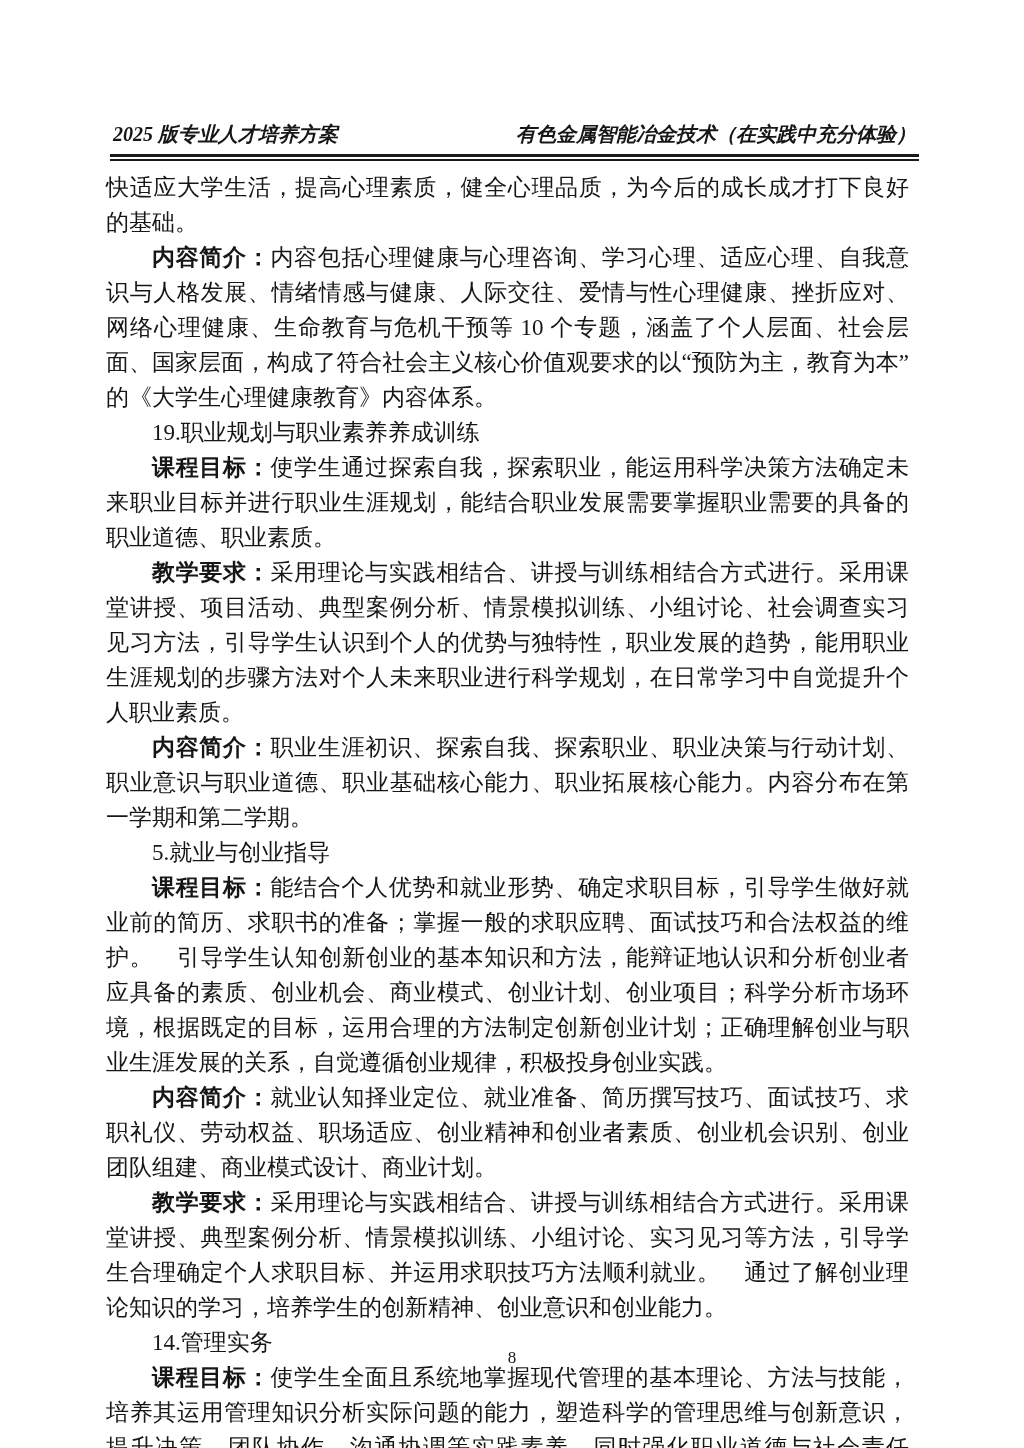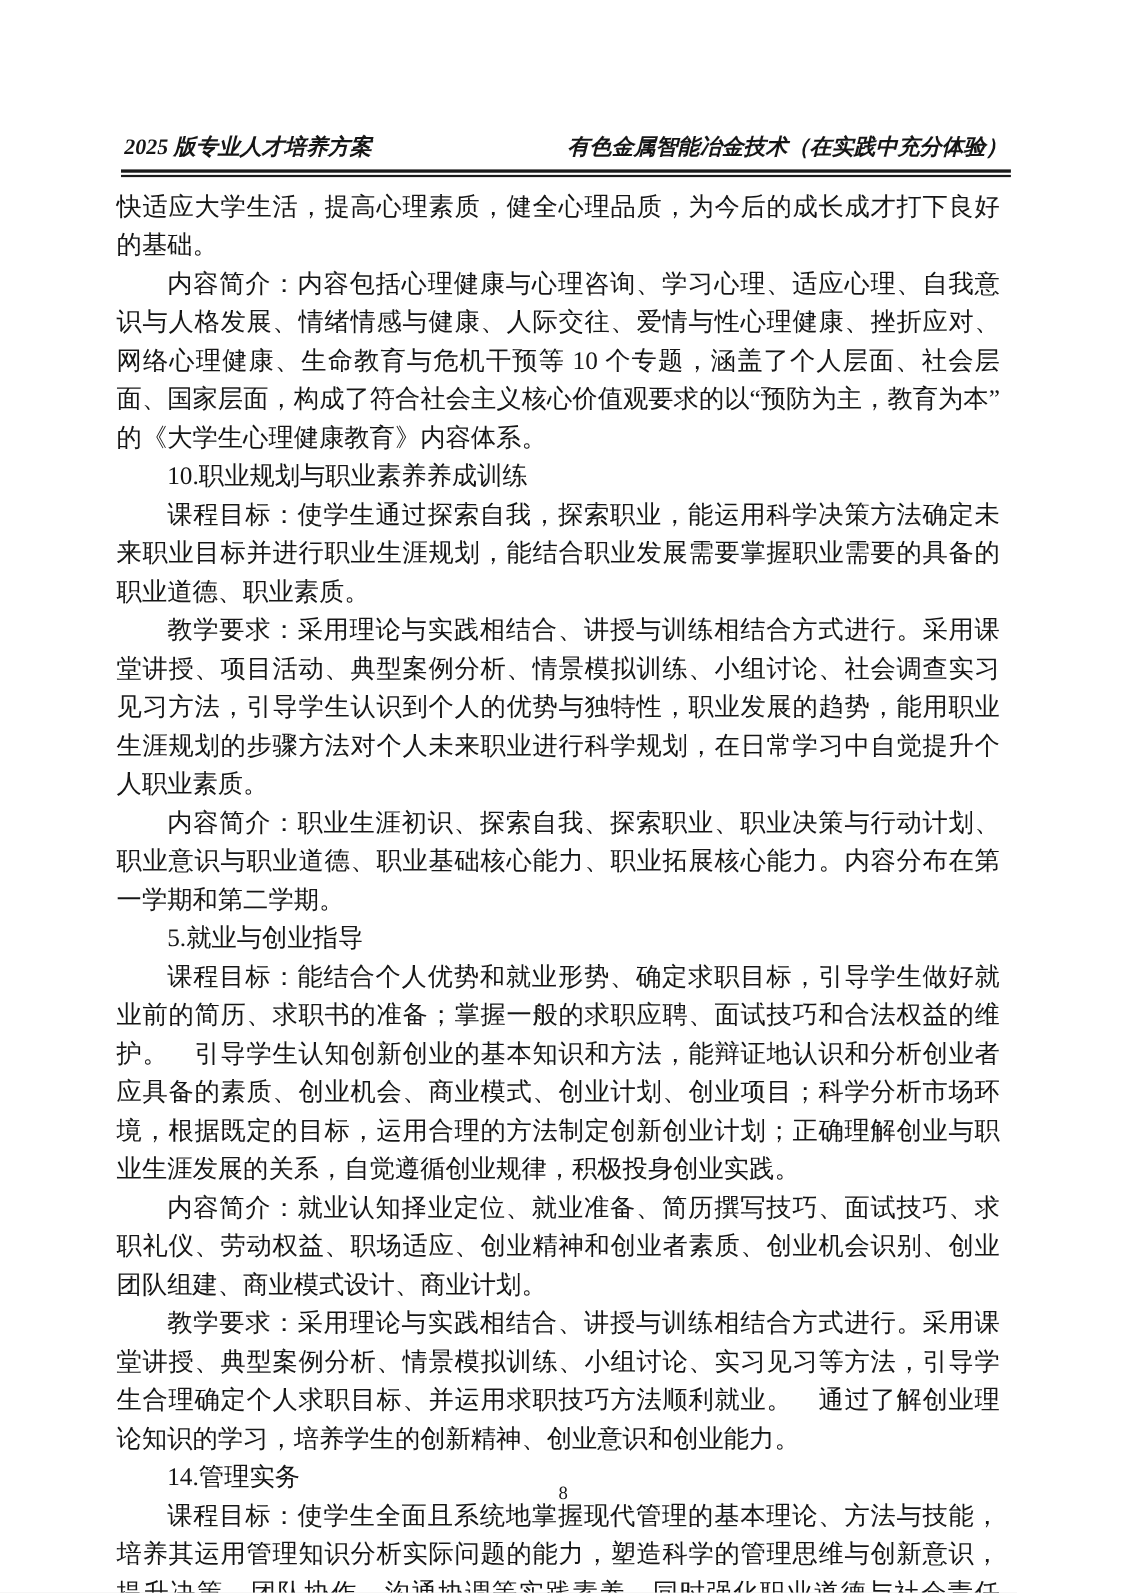--- a/index.html
+++ b/index.html
@@ -45,21 +45,21 @@
     width: 803px;
     font-size: 23px;
     line-height: 35px;
     text-align: justify;
     text-justify: inter-character;
   }
   .para { margin: 0; text-indent: 2em; }
   .para.noindent { text-indent: 0; }
   .plabel {
     font-family: "Liberation Sans", "DejaVu Sans", sans-serif;
-    font-weight: normal;
+    font-weight: bold;
   }
   .footer {
     position: absolute;
     left: 0;
     top: 1346px;
     width: 100%;
     text-align: center;
     font-size: 17px;
     line-height: 24px;
   }
@@ -69,21 +69,21 @@
 
 <div class="page">
   <div class="header">
     <span>2025 版专业人才培养方案</span>
     <span>有色金属智能冶金技术（在实践中充分体验）</span>
   </div>
   <div class="header-rule"></div>
   <div class="doc-body" id="doc-body">
       <p class="para noindent">快适应大学生活，提高心理素质，健全心理品质，为今后的成长成才打下良好的基础。</p>
       <p class="para"><span class="plabel">内容简介：</span>内容包括心理健康与心理咨询、学习心理、适应心理、自我意识与人格发展、情绪情感与健康、人际交往、爱情与性心理健康、挫折应对、网络心理健康、生命教育与危机干预等 10 个专题，涵盖了个人层面、社会层面、国家层面，构成了符合社会主义核心价值观要求的以“预防为主，教育为本”的《大学生心理健康教育》内容体系。</p>
-      <p class="para">10.职业规划与职业素养养成训练</p>
+      <p class="para">19.职业规划与职业素养养成训练</p>
       <p class="para"><span class="plabel">课程目标：</span>使学生通过探索自我，探索职业，能运用科学决策方法确定未来职业目标并进行职业生涯规划，能结合职业发展需要掌握职业需要的具备的职业道德、职业素质。</p>
       <p class="para"><span class="plabel">教学要求：</span>采用理论与实践相结合、讲授与训练相结合方式进行。采用课堂讲授、项目活动、典型案例分析、情景模拟训练、小组讨论、社会调查实习见习方法，引导学生认识到个人的优势与独特性，职业发展的趋势，能用职业生涯规划的步骤方法对个人未来职业进行科学规划，在日常学习中自觉提升个人职业素质。</p>
       <p class="para"><span class="plabel">内容简介：</span>职业生涯初识、探索自我、探索职业、职业决策与行动计划、职业意识与职业道德、职业基础核心能力、职业拓展核心能力。内容分布在第一学期和第二学期。</p>
       <p class="para">5.就业与创业指导</p>
       <p class="para"><span class="plabel">课程目标：</span>能结合个人优势和就业形势、确定求职目标，引导学生做好就业前的简历、求职书的准备；掌握一般的求职应聘、面试技巧和合法权益的维护。　引导学生认知创新创业的基本知识和方法，能辩证地认识和分析创业者应具备的素质、创业机会、商业模式、创业计划、创业项目；科学分析市场环境，根据既定的目标，运用合理的方法制定创新创业计划；正确理解创业与职业生涯发展的关系，自觉遵循创业规律，积极投身创业实践。</p>
       <p class="para"><span class="plabel">内容简介：</span>就业认知择业定位、就业准备、简历撰写技巧、面试技巧、求职礼仪、劳动权益、职场适应、创业精神和创业者素质、创业机会识别、创业团队组建、商业模式设计、商业计划。</p>
       <p class="para"><span class="plabel">教学要求：</span>采用理论与实践相结合、讲授与训练相结合方式进行。采用课堂讲授、典型案例分析、情景模拟训练、小组讨论、实习见习等方法，引导学生合理确定个人求职目标、并运用求职技巧方法顺利就业。　通过了解创业理论知识的学习，培养学生的创新精神、创业意识和创业能力。</p>
       <p class="para">14.管理实务</p>
       <p class="para"><span class="plabel">课程目标：</span>使学生全面且系统地掌握现代管理的基本理论、方法与技能，培养其运用管理知识分析实际问题的能力，塑造科学的管理思维与创新意识，提升决策、团队协作、沟通协调等实践素养，同时强化职业道德与社会责任感，助力学生在未来职业生涯中能够高效应对各类管理挑战，推动组织发展与社会进步。</p>
     </div>

